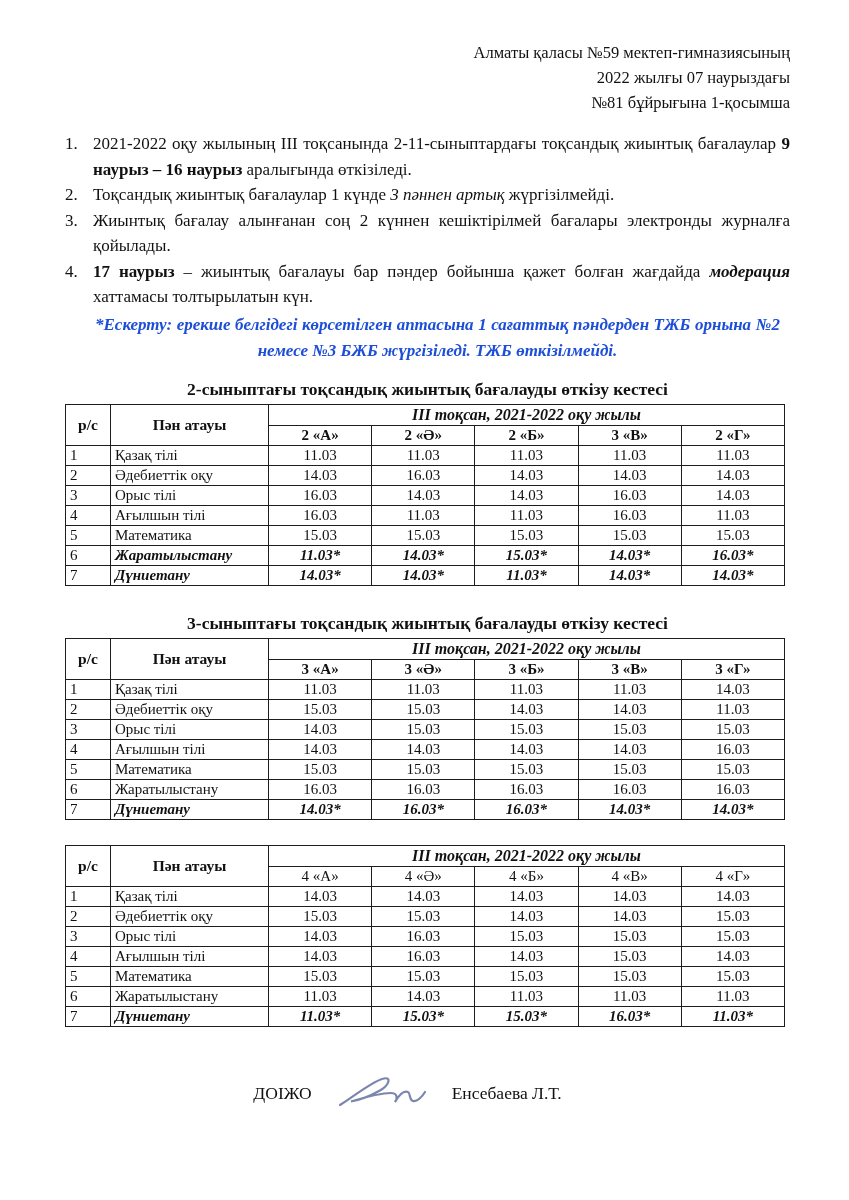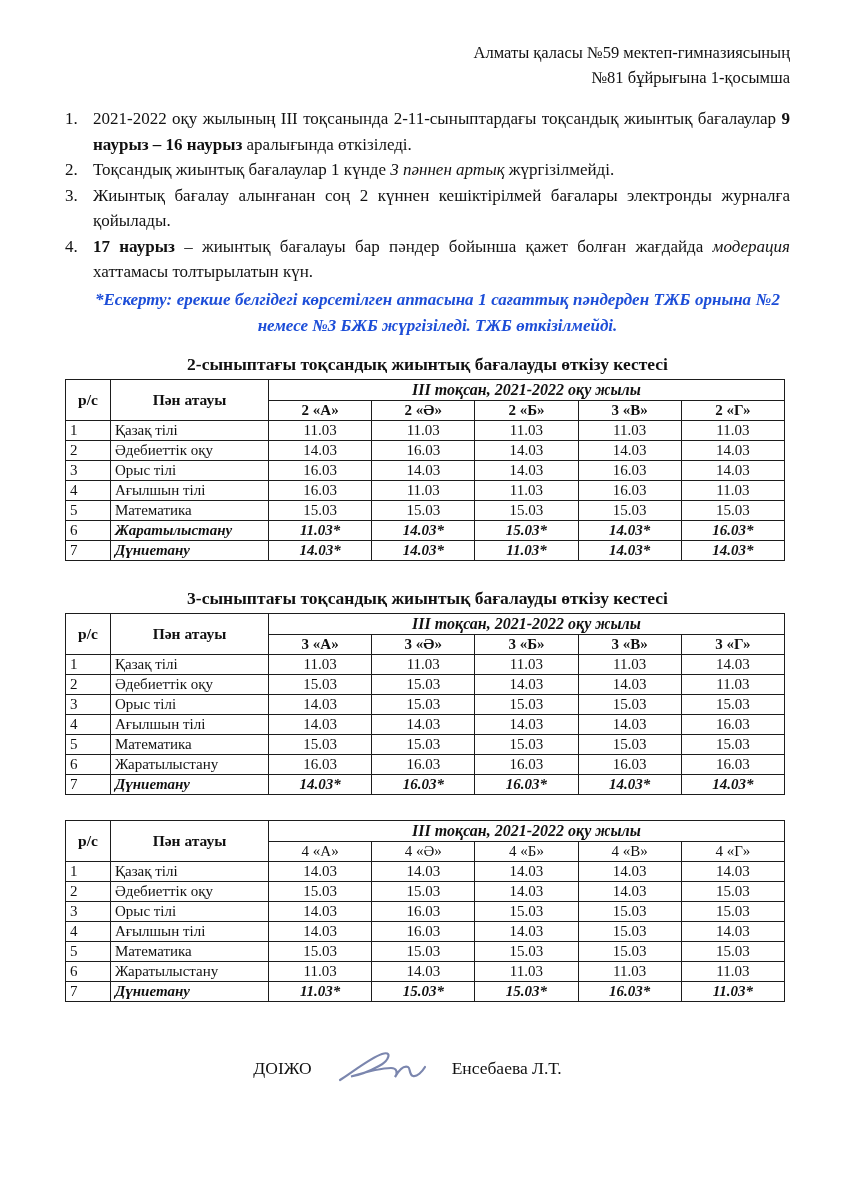--- a/index.html
+++ b/index.html
@@ -11,21 +11,21 @@
   }
   
   .doc-header{text-align:right;font-size:16.5px;line-height:25px;}
   
   .list{margin-top:16px;font-size:17px;line-height:25.5px;}
   .li{display:flex;text-align:justify;}
   .li .num{flex:0 0 28px;}
   .li .txt{flex:1;}
   .b{font-weight:bold;}
   .i{font-style:italic;}
-  .bi{font-weight:normal;font-style:italic;}
+  .bi{font-weight:bold;font-style:italic;}
   
   .note{
     margin-top:2px;padding:0 10px 0 30px;
     font-size:17px;line-height:26px;font-weight:bold;font-style:italic;
     text-align:justify;text-align-last:center;
   }
   
   .tsec{margin-top:25px;}
   .tsec.first{margin-top:13px;}
   .ttitle{text-align:center;font-weight:bold;font-size:17.5px;margin-bottom:3px;line-height:24px;}
@@ -49,20 +49,21 @@
   }
   .sig-wrap{display:flex;align-items:center;}
 </style>
 </head>
 <body>
 
 <div class="page">
 
   <div class="doc-header">
     <div>Алматы қаласы №59 мектеп-гимназиясының</div>
+    <div>2022 жылғы 07 наурыздағы</div>
     <div>№81 бұйрығына 1-қосымша</div>
   </div>
 
   <div class="list">
       <div class="li">
         <span class="num">1.</span>
         <span class="txt"><span>2021-2022 оқу жылының III тоқсанында 2-11-сыныптардағы тоқсандық жиынтық бағалаулар </span><span class="b">9 наурыз – 16 наурыз</span><span> аралығында өткізіледі.</span></span>
       </div>
       <div class="li">
         <span class="num">2.</span>

